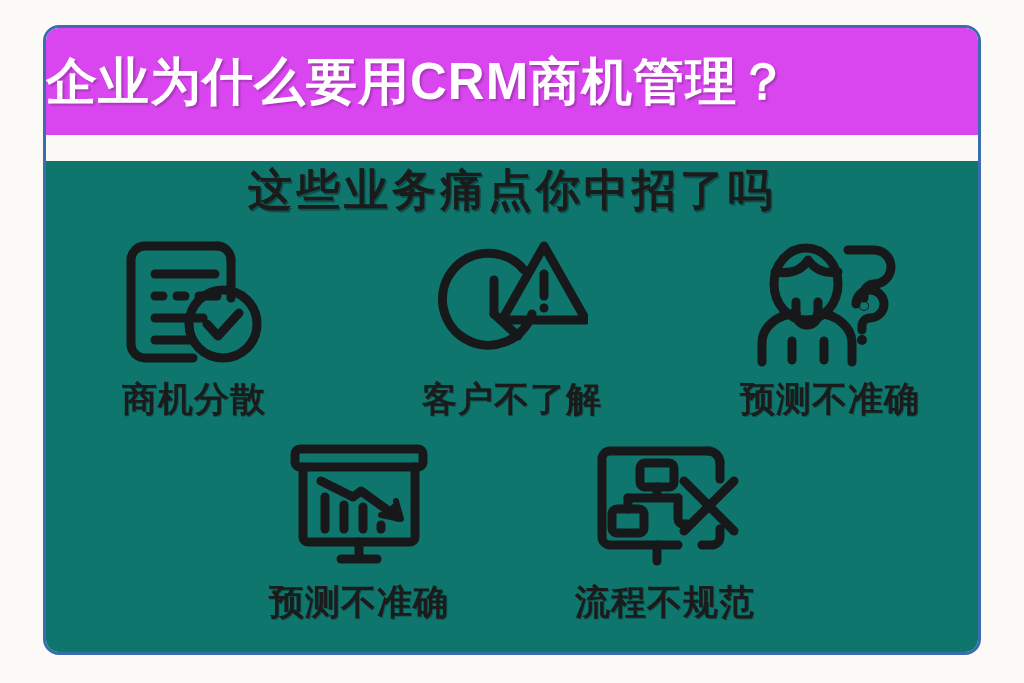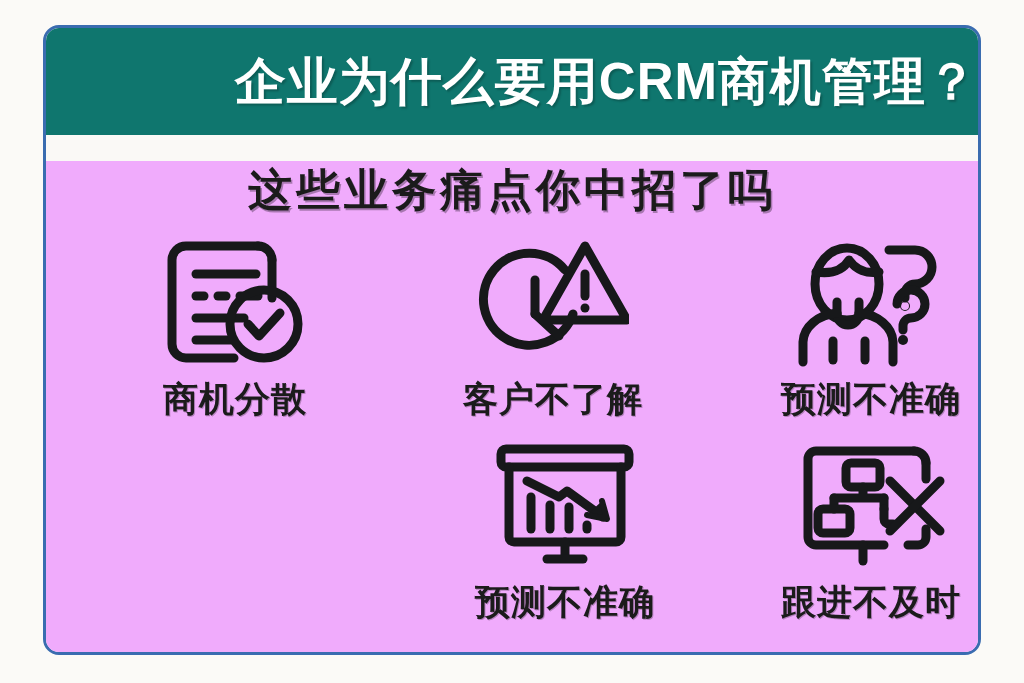--- a/index.html
+++ b/index.html
@@ -22,62 +22,62 @@
     height: 630px;
     box-sizing: border-box;
     border: 3px solid #3a6cb0;
     border-radius: 16px;
     background: #faf9f6;
     overflow: hidden;
   }
 
   .card-header {
     height: 107px;
-    background: #0f766e;
+    background: #d946ef;
     display: flex;
     align-items: center;
-    justify-content: flex-end;
+    justify-content: flex-start;
     border-top-left-radius: 12px;
     border-top-right-radius: 12px;
   }
 
   .card-title {
     color: #ffffff;
     font-size: 51px;
     font-weight: bold;
     letter-spacing: 1px;
     line-height: 1;
     text-shadow: 2px 2px 2px rgba(0,0,0,0.22);
     white-space: nowrap;
   }
 
   .card-body {
     position: relative;
     height: 517px;
-    background: #f0abfc;
+    background: #0f766e;
   }
 
   .subtitle {
     text-align: center;
     color: #1b1b1b;
     font-size: 44px;
     font-weight: bold;
     letter-spacing: 4px;
     margin-top: 26px;
     text-shadow: 1.5px 1.5px 0 rgba(0,0,0,0.30);
     white-space: nowrap;
   }
 
   .pain-grid {
     margin-top: 14px;
   }
 
   .pain-row {
     display: flex;
-    justify-content: flex-end;
+    justify-content: center;
   }
 
   .pain-row.row-1 { gap: 104px; }
   .pain-row.row-2 { gap: 92px; margin-top: 14px; }
 
   .pain-item {
     width: 214px;
     display: flex;
     flex-direction: column;
     align-items: center;
@@ -210,20 +210,20 @@
               <line x1="38" y1="57" x2="88" y2="57"></line>
               <line x1="38" y1="57" x2="38" y2="68"></line>
               <line x1="88" y1="57" x2="88" y2="68"></line>
               <rect x="22" y="68" width="32" height="24" rx="5"></rect>
               <path d="M88 68 v10 a5 5 0 0 0 5 5 h4"></path>
               <line x1="67" y1="104" x2="67" y2="120"></line>
               <line x1="94" y1="40" x2="144" y2="90"></line>
               <line x1="144" y1="40" x2="94" y2="90"></line>
             </svg>
           </div>
-          <div class="pain-label">跟进不及时</div>
+          <div class="pain-label">流程不规范</div>
         </div>
 
       </div>
 
     </div>
   </div>
 </div>
 
 </body></html>

